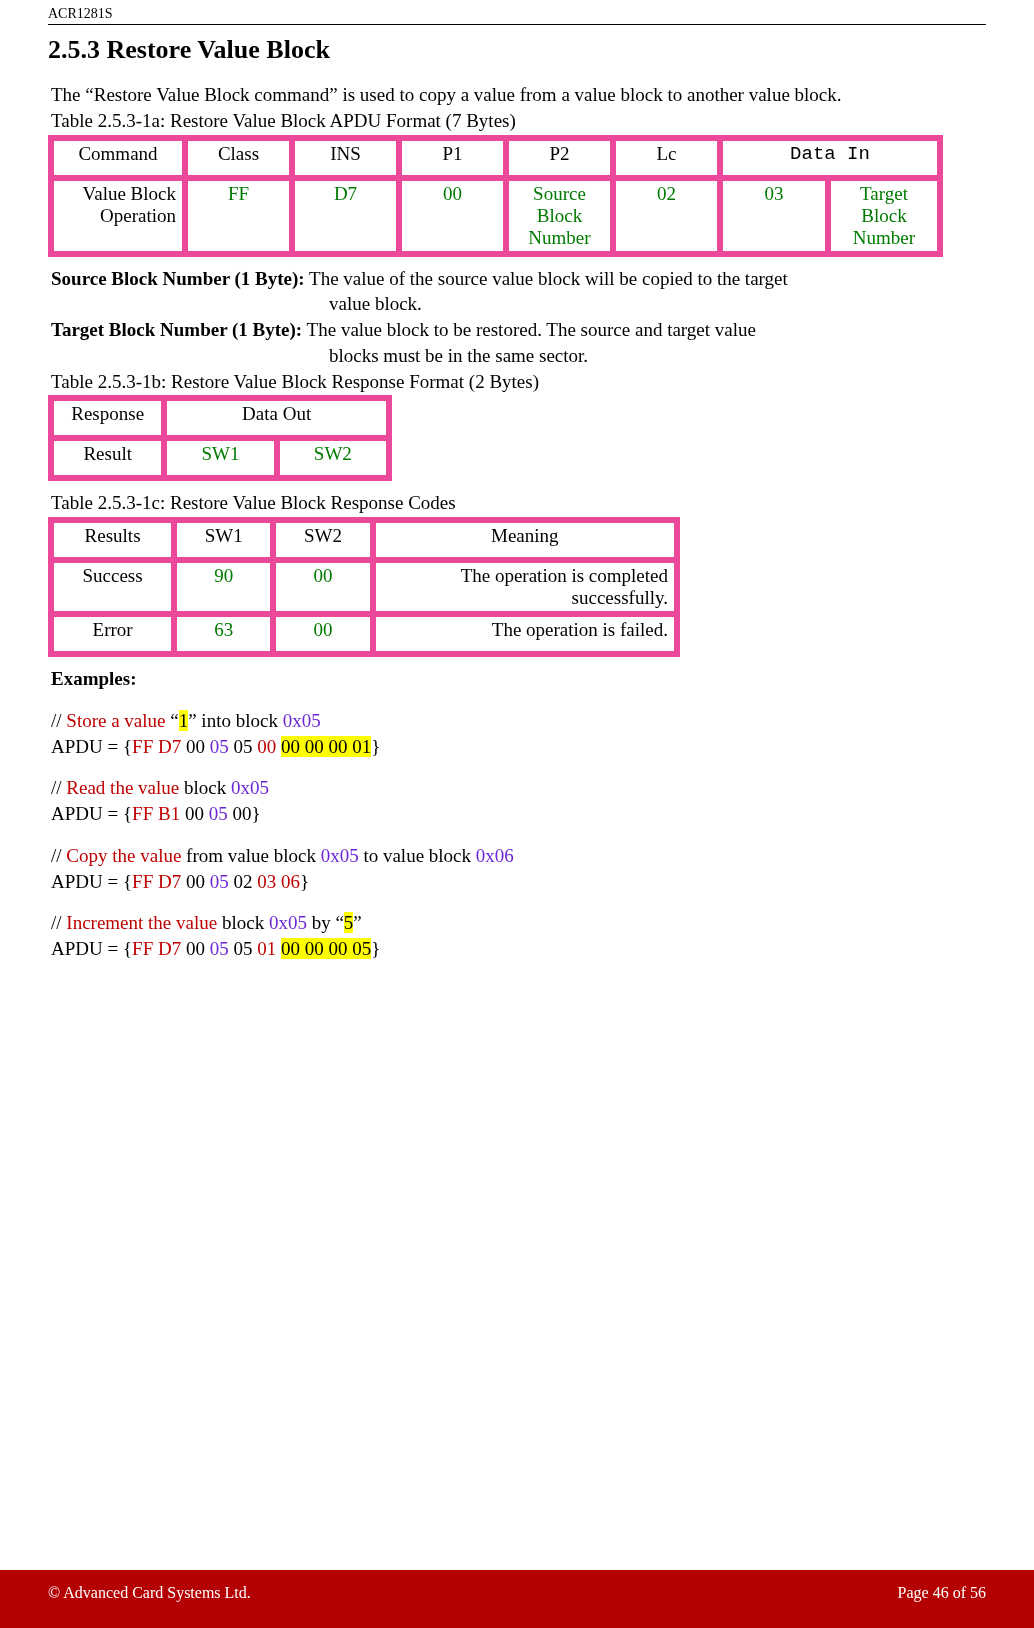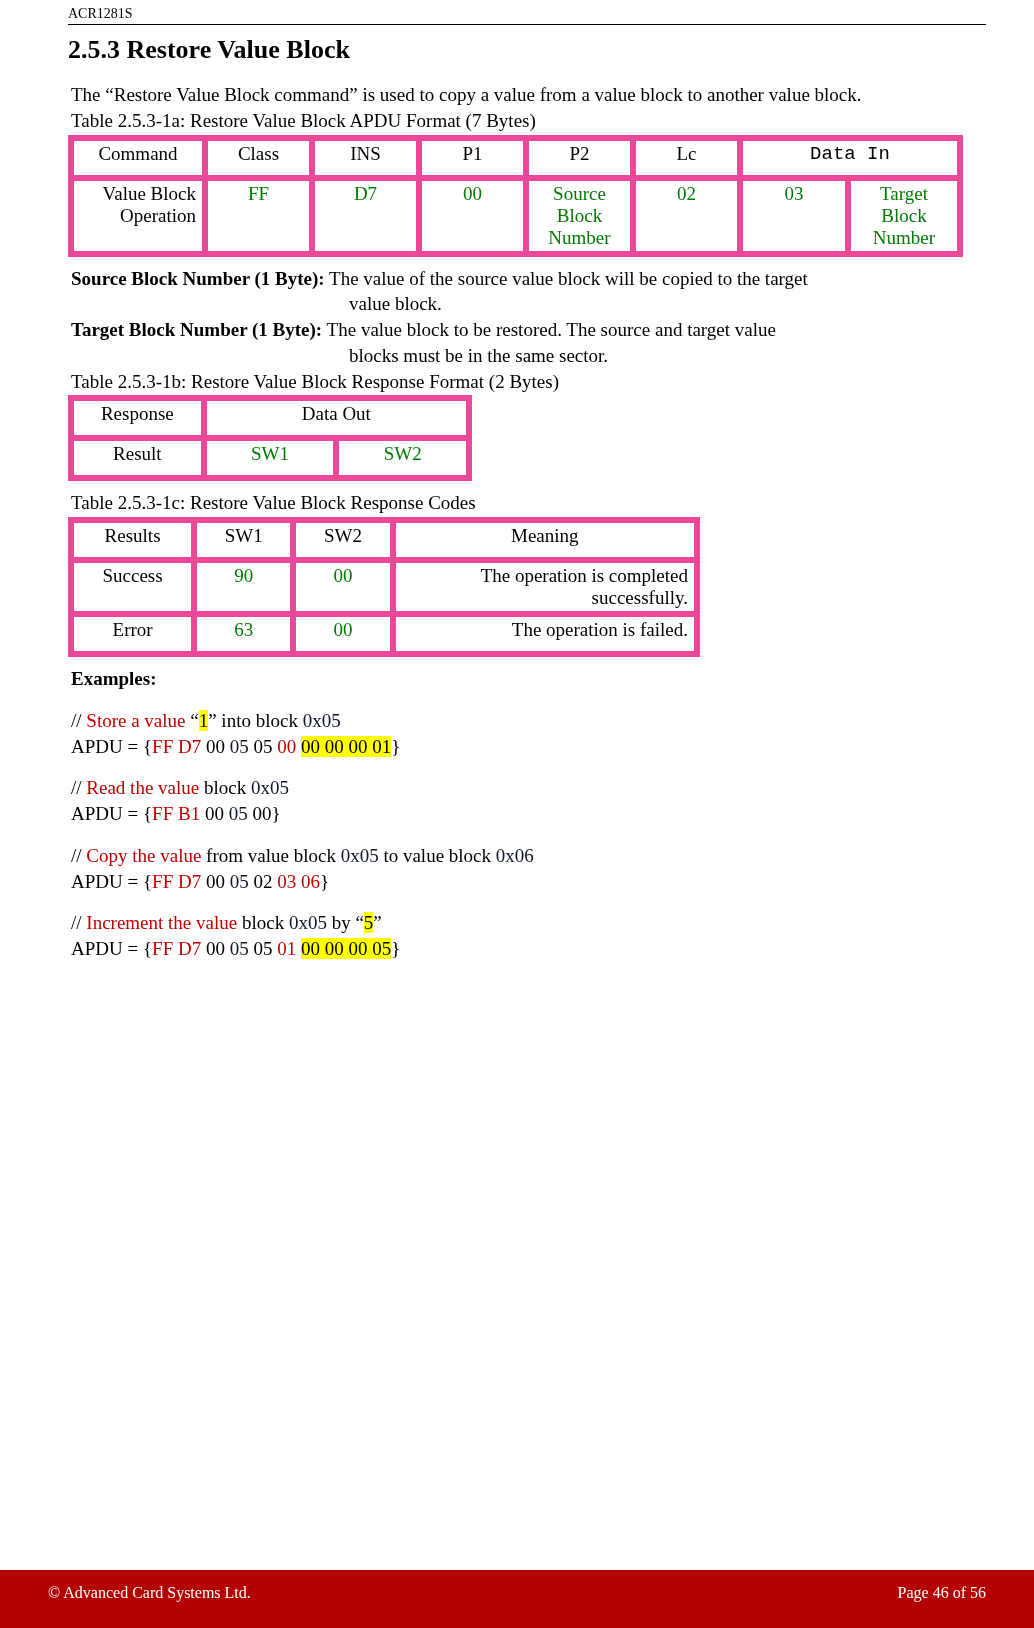--- a/index.html
+++ b/index.html
@@ -6,21 +6,21 @@
   body {
     margin: 0;
     padding: 0;
     font-family: "Times New Roman", Times, serif;
     font-size: 19px;
     color: #000;
     background: #fff;
     width: 1034px;
   }
   .page {
-    padding: 0 48px 0 68px;
+    padding: 0 48px 0 48px;
     min-height: 1570px;
   }
   .doc-header {
     font-size: 14px;
     padding: 6px 0 2px 0;
   }
   .rule {
     border-top: 1px solid #000;
     margin-bottom: 10px;
   }
@@ -39,40 +39,40 @@
     border: 6px solid #ec4899;
     padding: 2px 6px;
     vertical-align: top;
     font-weight: normal;
     text-align: center;
     height: 40px;
   }
   .tbl .lalign { text-align: right; }
   .green { color: #007a00; }
   .red { color: #c00000; }
-  .blue { color: #0f172a; }
+  .blue { color: #6d28d9; }
   .hl { background: #ffff00; }
   .indent-desc { padding-left: 278px; }
   .field-label { font-weight: bold; }
   .examples-label { font-weight: bold; margin-top: 2px; }
   .ex-block { margin-top: 18px; }
   .footer {
     background: #b40000;
     color: #fff;
     font-size: 16px;
     padding: 6px 48px 18px 48px;
     display: flex;
     justify-content: space-between;
     align-items: center;
     height: 58px;
   }
   .t1 td, .t1 th { width: 107px; }
   .t1 .c-cmd { width: 134px; }
   .t1 .c-data { width: 220px; font-family: Liberation Mono, monospace; }
-  .t2 { width: 404px; }
+  .t2 { width: 344px; }
   .t2 td, .t2 th { width: 114px; }
   .t3 { width: 632px; }
   .t3 .c-res { width: 124px; }
   .t3 .c-sw { width: 100px; }
   .t3 .c-mean { width: 308px; }
 </style>
 </head>
 <body>
 
 <div class="page">

